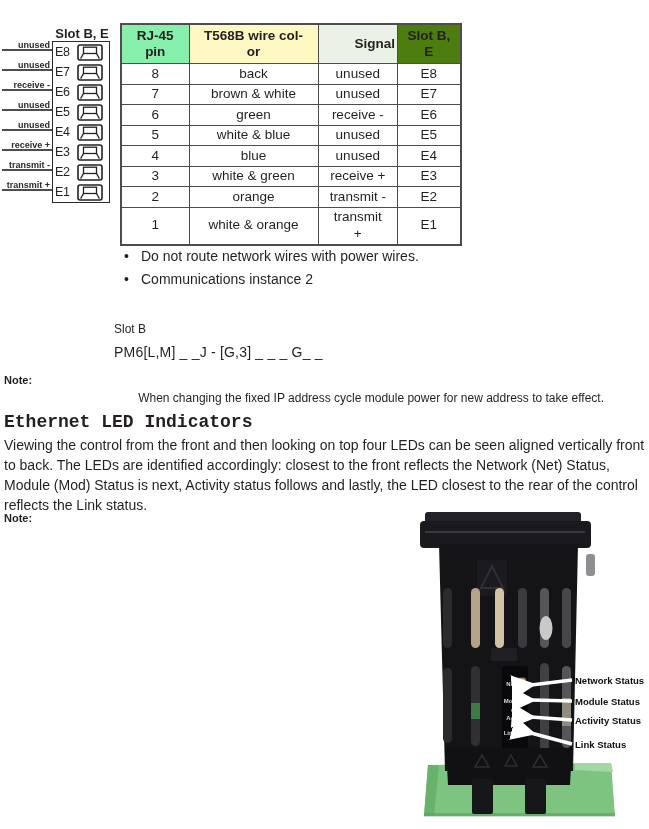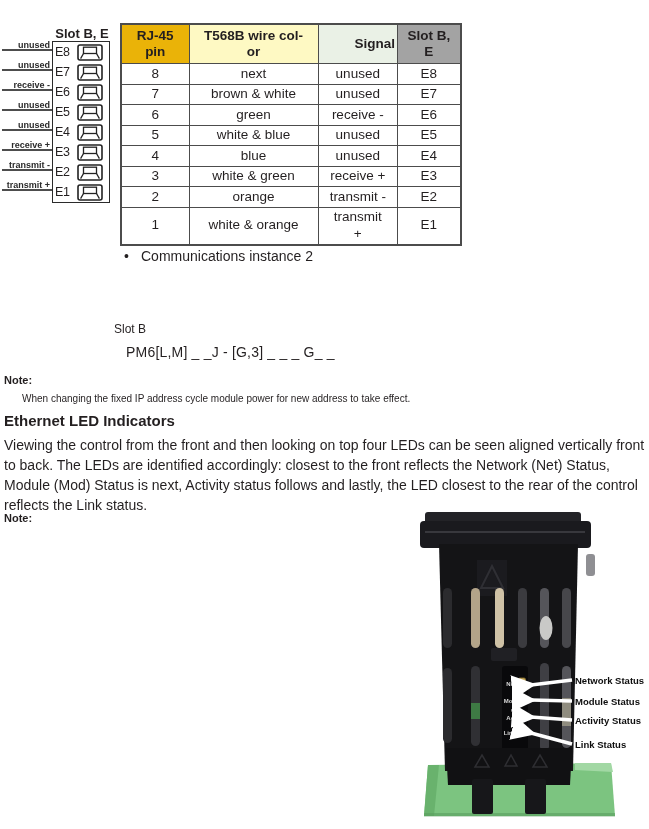--- a/index.html
+++ b/index.html
@@ -31,27 +31,27 @@
   .wiring-table { border:2px solid #4c4c4c; }
   .wiring-table th { font-size:13.5px; line-height:16px; padding:3px 2px; font-weight:bold; }
   .wiring-table td { font-size:13.5px; line-height:16.5px; padding:1.5px 2px; }
 
   
   .bullets { position:absolute; left:122px; top:246px; width:507px; list-style:none; }
   .bullets li { position:relative; padding-left:19px; font-size:14px; line-height:21.5px;
                 margin-bottom:1.5px; }
   .bullets li::before { content:"•"; position:absolute; left:2px; top:0; font-size:14px; }
   .slot-line { position:absolute; left:114px; top:322px; font-size:12px; }
-  .part-line { position:absolute; left:126px; top:344px; font-size:14px; letter-spacing:.2px; }
+  .part-line { position:absolute; left:114px; top:344px; font-size:14px; letter-spacing:.2px; }
 
   
   .note-label { font-size:11px; font-weight:bold; }
-  .note-text { font-size:10px; line-height:19px; margin:3px 0 0 18px; }
+  .note-text { font-size:12px; line-height:19px; margin:3px 0 0 18px;text-align:right; }
   .note-1 { position:absolute; left:4px; top:374px; width:600px; }
-  .section-heading { position:absolute; left:4px; top:412px; font-size:15px; font-weight:bold; }
+  .section-heading { position:absolute; left:4px; top:412px; font-size:18px; font-weight:bold;font-family:Liberation Mono, monospace; }
   .section-body { position:absolute; left:4px; top:435px; width:642px; font-size:14px;
                   line-height:20px; }
   .note-2 { position:absolute; left:4px; top:512px; width:388px; }
 
   
   .photo { position:absolute; left:415px; top:508px; width:234px; height:321px; }
   .photo svg { display:block; }
 </style>
 </head>
 <body>
@@ -172,33 +172,33 @@
 
   <table class="wiring-table">
     <colgroup>
         <col style="width:68px">
         <col style="width:129px">
         <col style="width:71px">
         <col style="width:63px">
       </colgroup>
     <thead>
       <tr>
-        <th style="background: #eab308;">RJ-45
+        <th style="background: #86efac;">RJ-45
 pin</th>
         <th style="background: #fef9c3;">T568B wire col-
 or</th>
         <th style="background: rgb(234, 241, 230); padding-left: 36px;">Signal</th>
-        <th style="background: #a3a3a3;">Slot B,
+        <th style="background: #4d7c0f;">Slot B,
 E</th>
       </tr>
     </thead>
     <tbody id="wiring-table-body">
         <tr>
           <td>8</td>
-          <td>next</td>
+          <td>back</td>
           <td>unused</td>
           <td>E8</td>
         </tr>
         <tr>
           <td>7</td>
           <td>brown &amp; white</td>
           <td>unused</td>
           <td>E7</td>
         </tr>
         <tr>
@@ -235,20 +235,21 @@
           <td>1</td>
           <td>white &amp; orange</td>
           <td>transmit
 +</td>
           <td>E1</td>
         </tr>
       </tbody>
   </table>
 
   <ul class="bullets" id="bullet-list">
+      <li>Do not route network wires with power wires.</li>
       <li>Communications instance 2</li>
     </ul>
 
   <div class="slot-line">Slot B</div>
   <div class="part-line">PM6[L,M] _ _J - [G,3] _ _ _ G_ _</div>
 
   <div class="note-1">
     <div class="note-label">Note:</div>
     <div class="note-text">When changing the fixed IP address cycle module power for new address to take effect.</div>
   </div>

